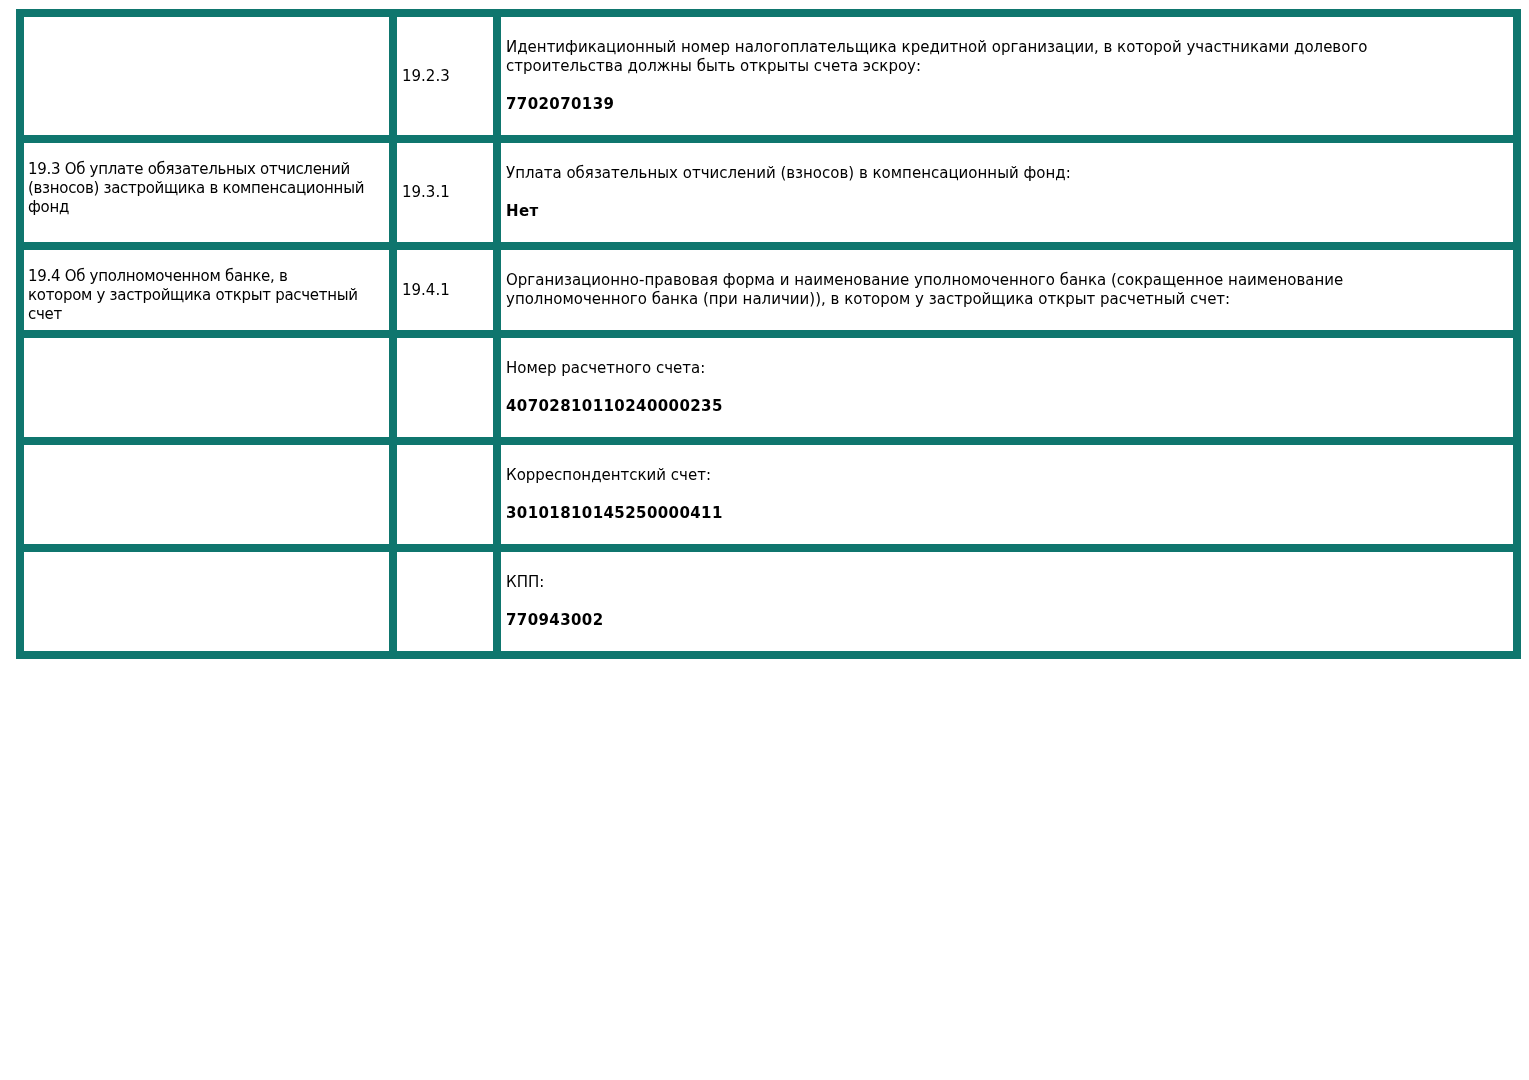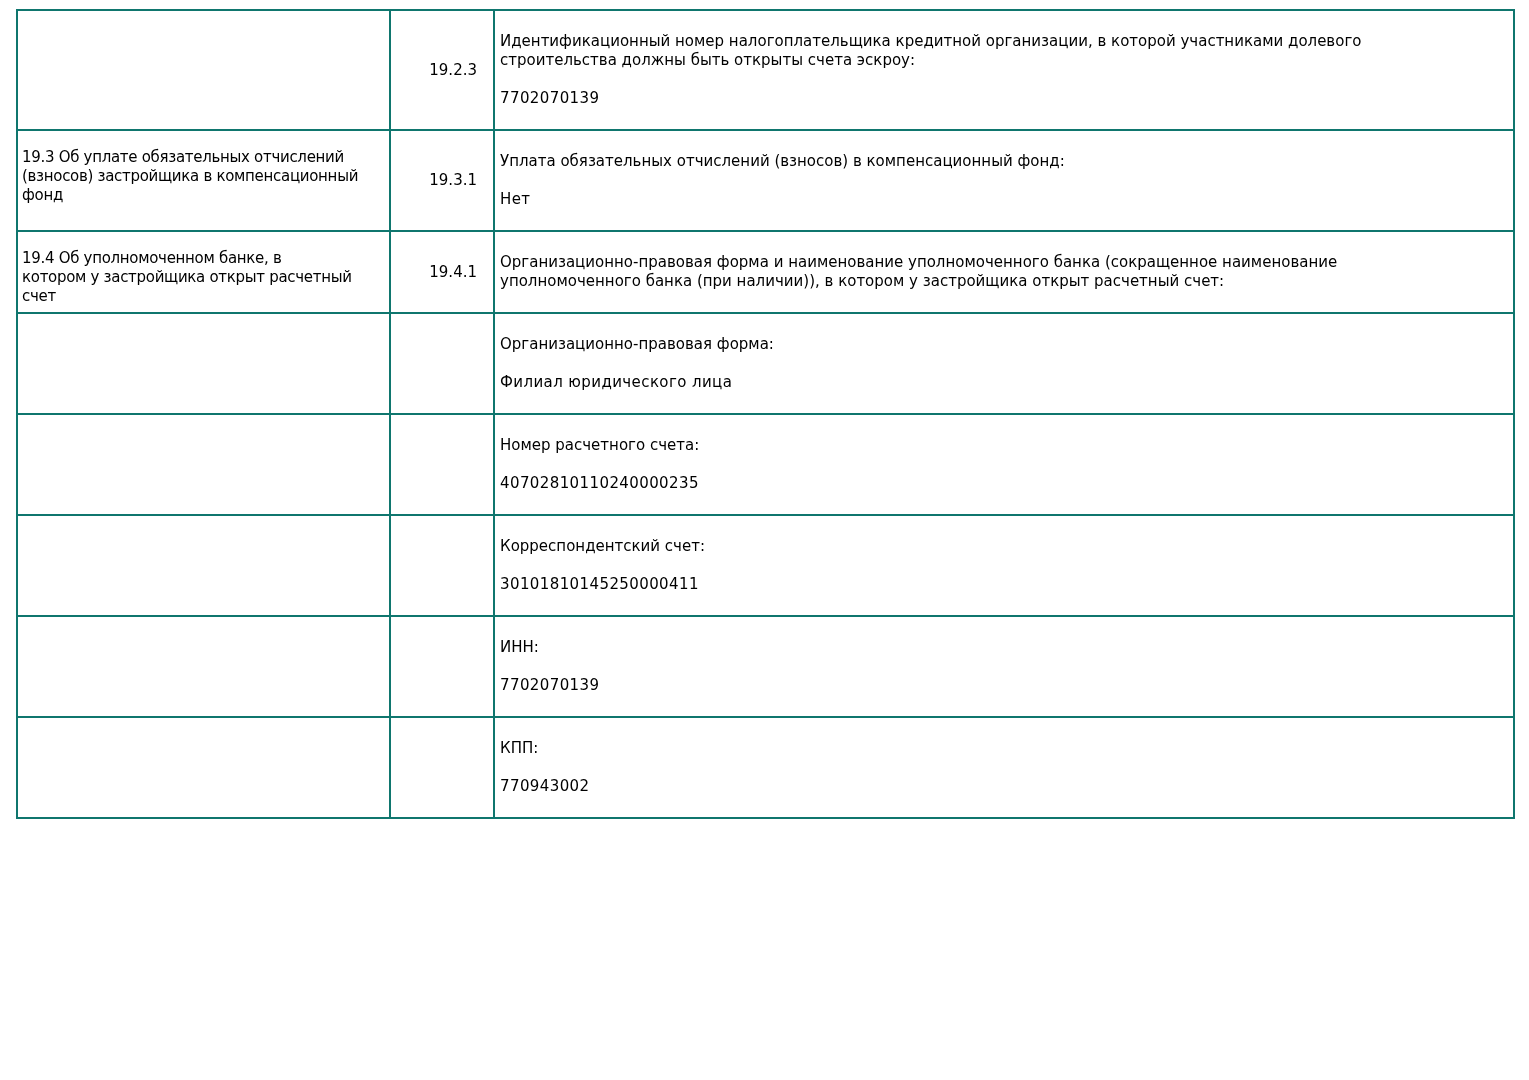--- a/index.html
+++ b/index.html
@@ -14,44 +14,43 @@
   }
   table.doc-table {
     position: absolute;
     left: 16px;
     top: 9px;
     width: 1497px;
     border-collapse: collapse;
     table-layout: fixed;
   }
   table.doc-table td {
-    border: 2px solid #0f766e;
+    border: 8px solid #0f766e;
     overflow: hidden;
     font-size: 15px;
     line-height: 19px;
     white-space: pre-line;
     word-wrap: break-word;
   }
   td.c1 {
     vertical-align: top;
     padding: 17px 3px 1px 4px;
     line-height: 20px;
     letter-spacing: -0.3px;
   }
   td.c2 {
     vertical-align: middle;
     padding: 1px 16px 1px 5px;
-    text-align: right;
   }
   td.c3 {
     vertical-align: middle;
     padding: 2px 4px 2px 5px;
   }
   .field-value {
-    font-weight: normal;
+    font-weight: bold;
     letter-spacing: 0.4px;
   }
 </style>
 </head>
 <body>
 
 <table class="doc-table">
   <colgroup>
     <col style="width:373px">
     <col style="width:104px">
@@ -84,28 +83,20 @@
       <td class="c1">19.4 Об уполномоченном банке, в
 котором у застройщика открыт расчетный
 счет</td>
       <td class="c2">19.4.1</td>
       <td class="c3">
         <div class="field-label">Организационно-правовая форма и наименование уполномоченного банка (сокращенное наименование
 уполномоченного банка (при наличии)), в котором у застройщика открыт расчетный счет:</div>
       </td>
     </tr>
 
-    <tr style="height:42px">
-      <td class="c1"></td>
-      <td class="c2"></td>
-      <td class="c3">
-        <div class="field-label">Организационно-правовая форма:</div>
-        <div class="field-value">Филиал юридического лица</div>
-      </td>
-    </tr>
 
 
 
     <tr style="height:46px">
       <td class="c1"></td>
       <td class="c2"></td>
       <td class="c3">
         <div class="field-label">Номер расчетного счета:</div>
         <div class="field-value">40702810110240000235</div>
       </td>
@@ -114,28 +105,20 @@
     <tr style="height:45px">
       <td class="c1"></td>
       <td class="c2"></td>
       <td class="c3">
         <div class="field-label">Корреспондентский счет:</div>
         <div class="field-value">30101810145250000411</div>
       </td>
     </tr>
 
 
-    <tr style="height:45px">
-      <td class="c1"></td>
-      <td class="c2"></td>
-      <td class="c3">
-        <div class="field-label">ИНН:</div>
-        <div class="field-value">7702070139</div>
-      </td>
-    </tr>
 
     <tr style="height:45px">
       <td class="c1"></td>
       <td class="c2"></td>
       <td class="c3">
         <div class="field-label">КПП:</div>
         <div class="field-value">770943002</div>
       </td>
     </tr>
 

